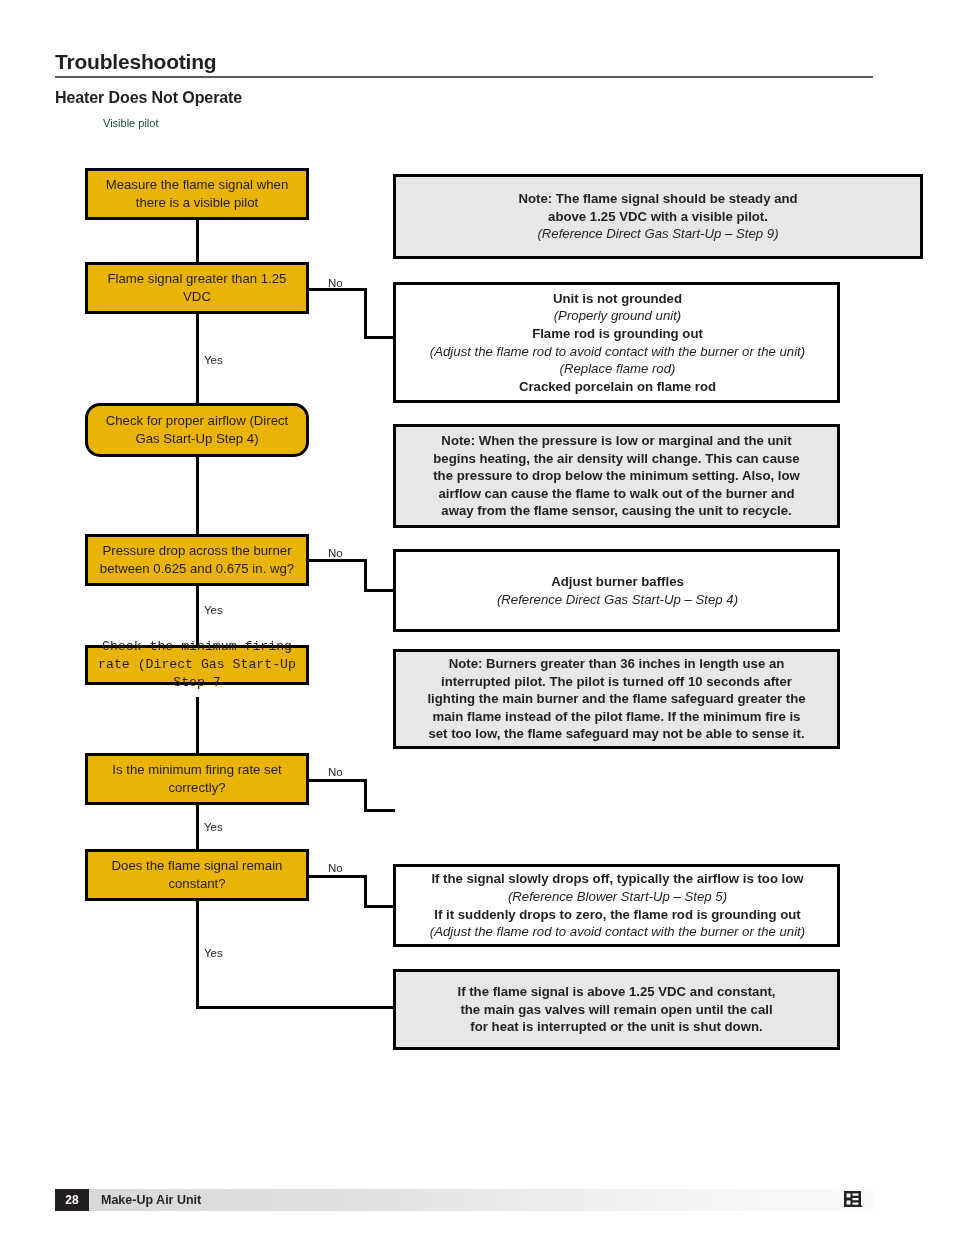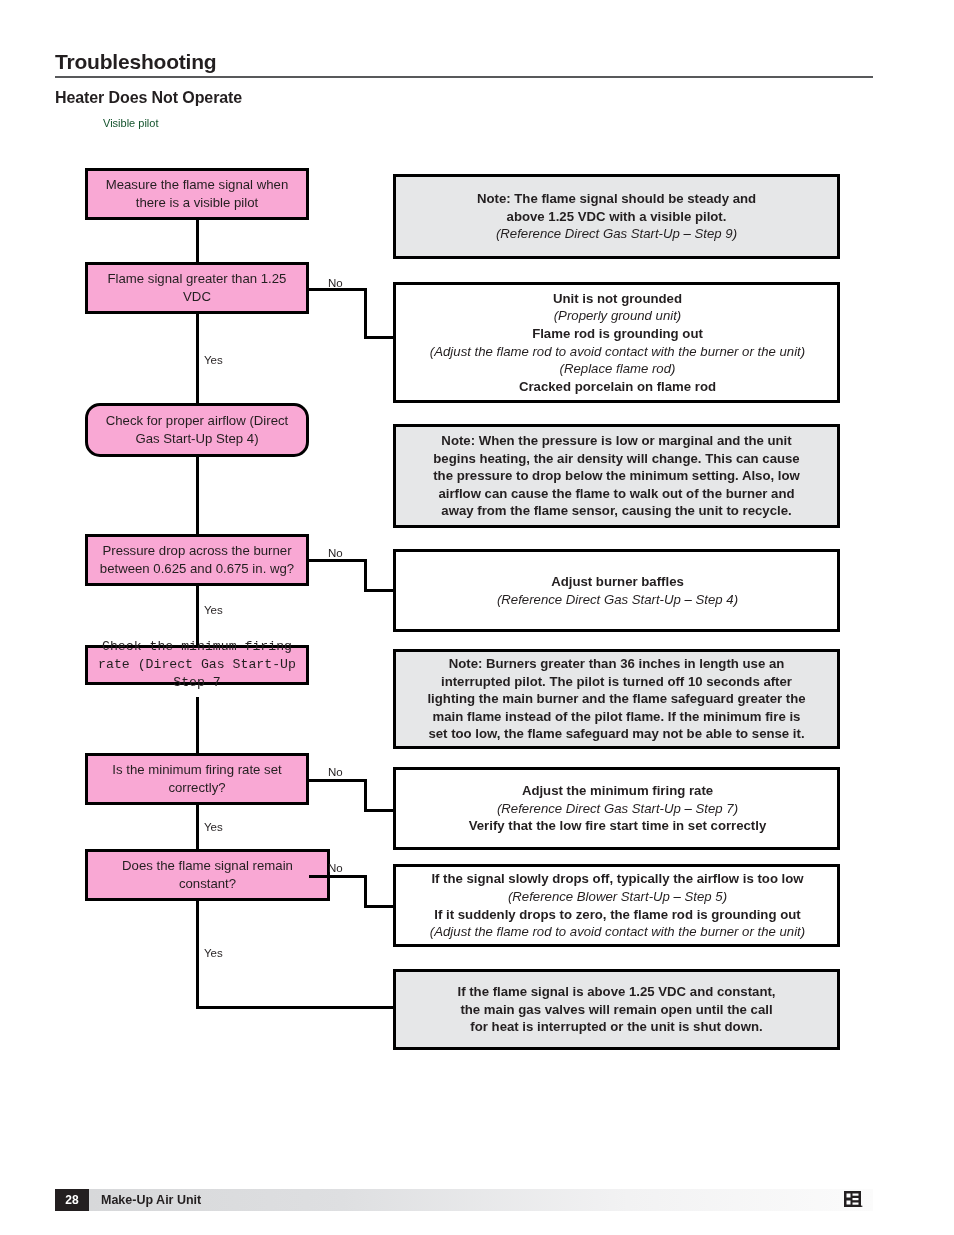--- a/index.html
+++ b/index.html
@@ -57,21 +57,21 @@
     left: 0;
     top: 0;
     width: 954px;
     height: 1120px;
   }
 
   .fbox {
     position: absolute;
     box-sizing: border-box;
     border: 3px solid #000000;
-    background: #f9a8d4;
+    background: #eab308;
     display: flex;
     align-items: center;
     justify-content: center;
     text-align: center;
     font-size: 13px;
     line-height: 1.35;
     padding: 8px 6px;
   }
 
   
@@ -207,28 +207,28 @@
     </span>
   </div>
 
   <div class="fbox left-box" style="left:85px; top:753px; width:224px; height:52px;">
     <span>
       <span class="ln">Is the minimum firing rate</span>
       <span class="ln">set correctly?</span>
     </span>
   </div>
 
-  <div class="fbox left-box" style="left:85px; top:849px; width:245px; height:52px;">
+  <div class="fbox left-box" style="left:85px; top:849px; width:224px; height:52px;">
     <span>
       <span class="ln">Does the flame signal</span>
       <span class="ln">remain constant?</span>
     </span>
   </div>
 
-  <div class="fbox right-box note" style="left:393px; top:174px; width:447px; height:85px;">
+  <div class="fbox right-box note" style="left:393px; top:174px; width:530px; height:85px;">
     <span>
       <span class="ln b">Note: The flame signal should be steady and</span>
       <span class="ln b">above 1.25 VDC with a visible pilot.</span>
       <span class="ln i">(Reference Direct Gas Start-Up – Step 9)</span>
     </span>
   </div>
 
   <div class="fbox right-box action" style="left:393px; top:282px; width:447px; height:121px;">
     <span>
       <span class="ln b">Unit is not grounded</span>
@@ -260,27 +260,20 @@
   <div class="fbox right-box note" style="left:393px; top:649px; width:447px; height:100px;">
     <span>
       <span class="ln b">Note: Burners greater than 36 inches in length use an</span>
       <span class="ln b">interrupted pilot. The pilot is turned off 10 seconds after</span>
       <span class="ln b">lighting the main burner and the flame safeguard greater the</span>
       <span class="ln b">main flame instead of the pilot flame. If the minimum fire is</span>
       <span class="ln b">set too low, the flame safeguard may not be able to sense it.</span>
     </span>
   </div>
 
-  <div class="fbox right-box action" style="left:393px; top:767px; width:447px; height:83px;">
-    <span>
-      <span class="ln b">Adjust the minimum firing rate</span>
-      <span class="ln i">(Reference Direct Gas Start-Up – Step 7)</span>
-      <span class="ln b">Verify that the low fire start time in set correctly</span>
-    </span>
-  </div>
 
   <div class="fbox right-box action" style="left:393px; top:864px; width:447px; height:83px;">
     <span>
       <span class="ln b">If the signal slowly drops off, typically the airflow is too low</span>
       <span class="ln i">(Reference Blower Start-Up – Step 5)</span>
       <span class="ln b">If it suddenly drops to zero, the flame rod is grounding out</span>
       <span class="ln i">(Adjust the flame rod to avoid contact with the burner or the unit)</span>
     </span>
   </div>
 

